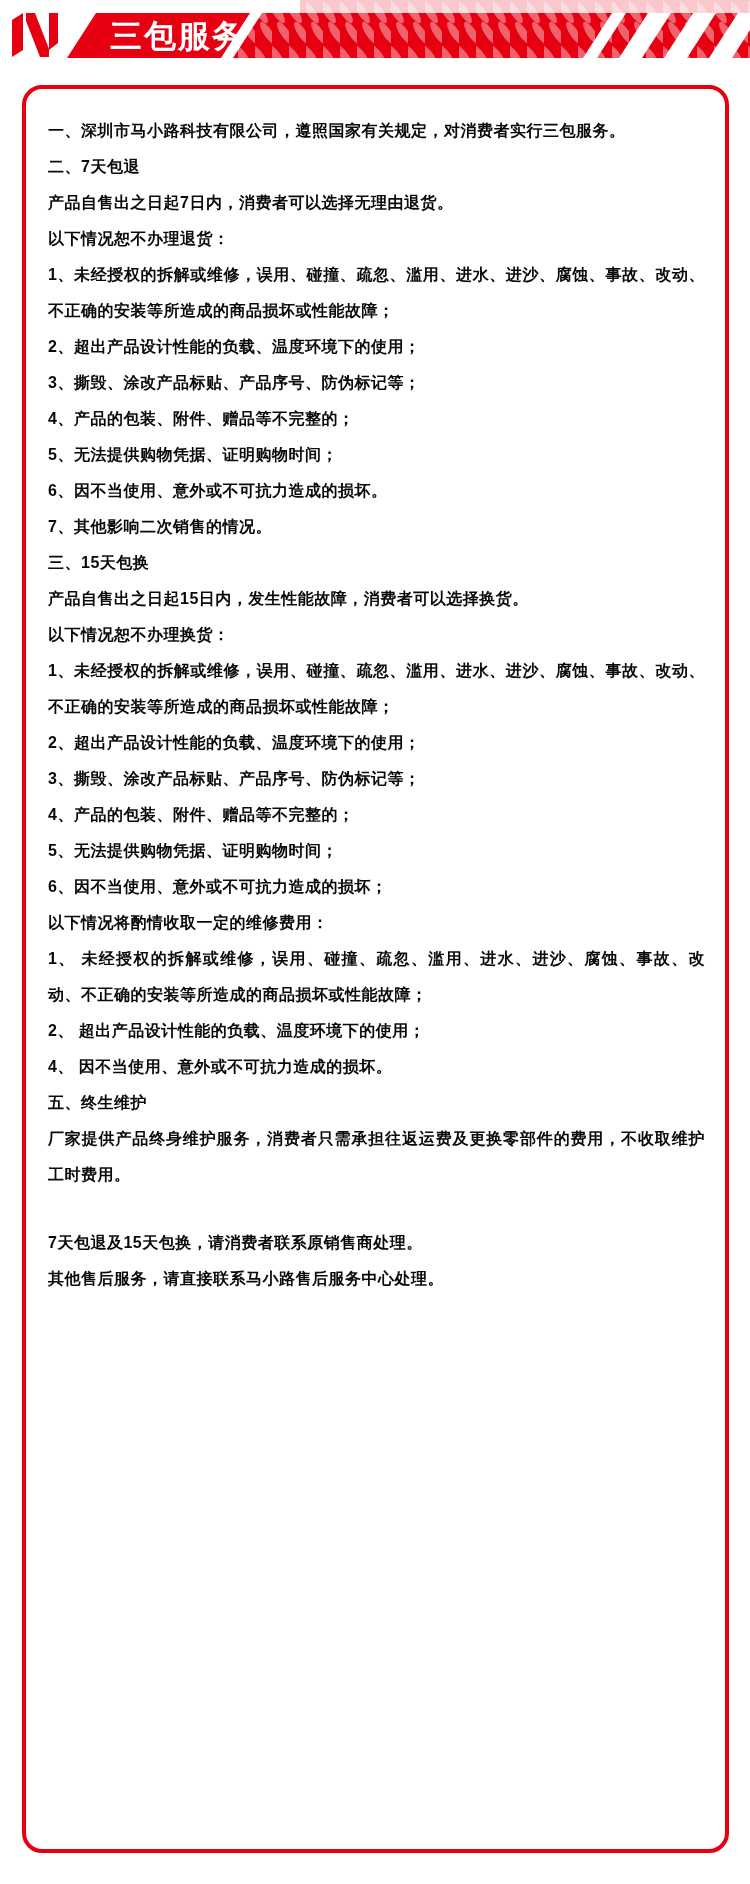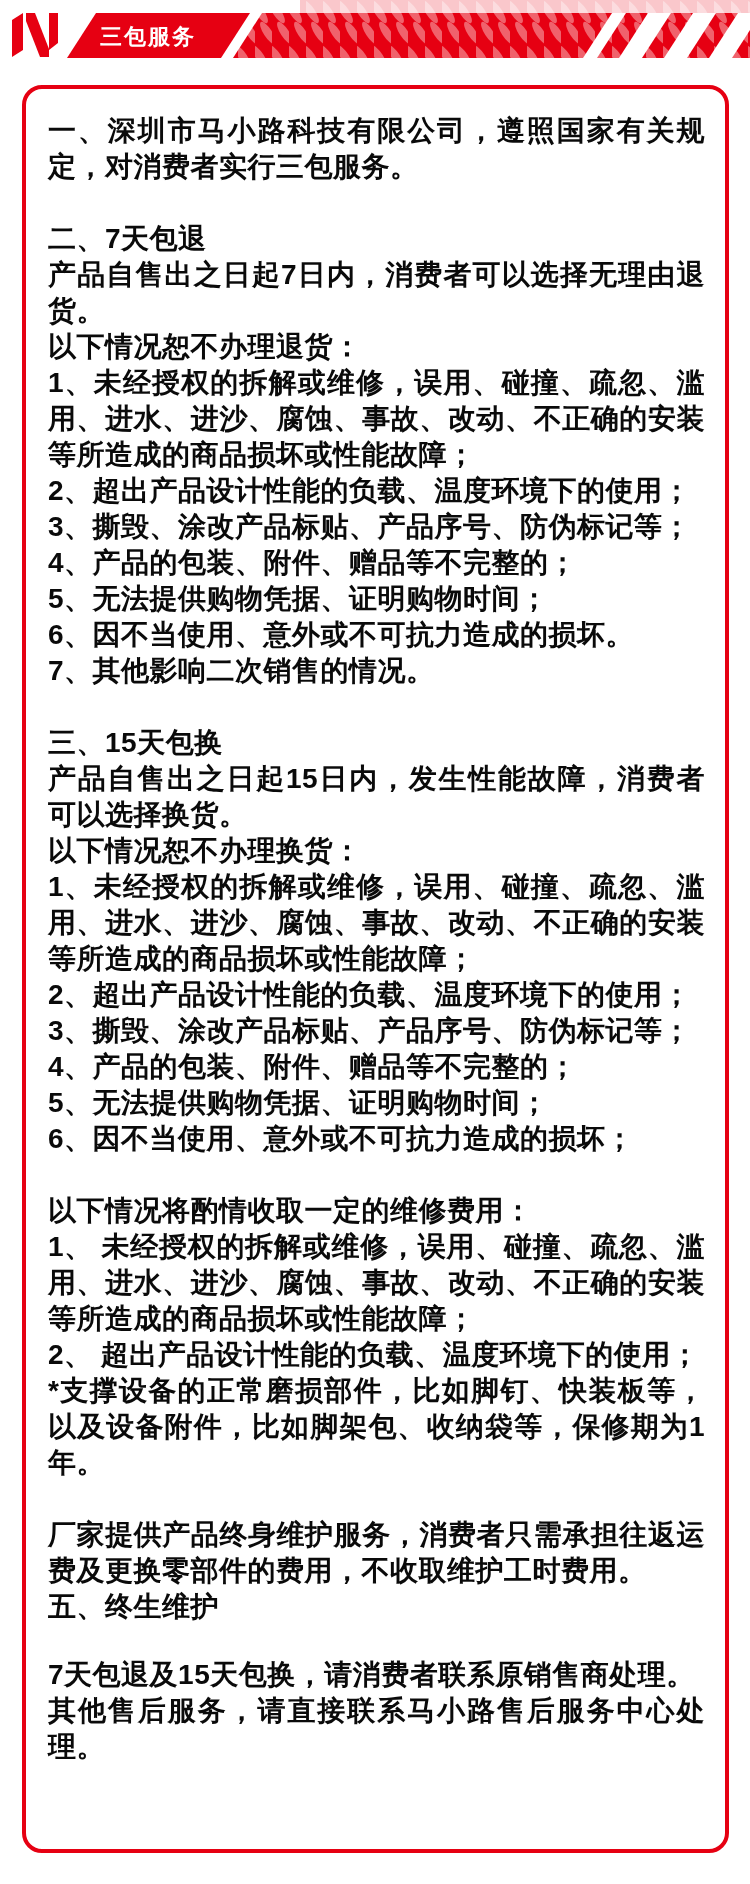--- a/index.html
+++ b/index.html
@@ -22,47 +22,47 @@
     height: 72px;
   }
   .header svg { display: block; }
   .banner-label {
     position: absolute;
     left: 100px;
     top: 15px;
     width: 146px;
     height: 43px;
     line-height: 43px;
-    text-align: left;
+    text-align: right;
     color: #ffffff;
-    font-size: 22px;
+    font-size: 32px;
     font-weight: 700;
     letter-spacing: 2px;
     white-space: nowrap;
   }
   
   .card {
     box-sizing: border-box;
     margin: 13px 21px 30px 22px;
     min-height: 1768px;
     border: 4px solid #e60012;
     border-radius: 20px;
     padding: 24px 20px 40px 22px;
     background: #ffffff;
   }
   .card p.line {
     margin: 0;
-    font-size: 28px;
+    font-size: 16px;
     line-height: 36px;
     font-weight: 700;
     color: #0a0a0a;
     letter-spacing: 0.5px;
     text-align: justify;
   }
-  .section { margin-top: 36px; }
+  .section { }
   .section.first { margin-top: 0; }
   .section.footer-block { margin-top: 32px; }
 </style>
 </head>
 <body>
 
 <div class="page">
 
   <div class="header">
     <svg width="750" height="72" viewBox="0 0 750 72" aria-hidden="true">
@@ -125,26 +125,26 @@
       <p class="line">3、撕毁、涂改产品标贴、产品序号、防伪标记等；</p>
       <p class="line">4、产品的包装、附件、赠品等不完整的；</p>
       <p class="line">5、无法提供购物凭据、证明购物时间；</p>
       <p class="line">6、因不当使用、意外或不可抗力造成的损坏；</p>
     </div>
 
     <div class="section">
       <p class="line">以下情况将酌情收取一定的维修费用：</p>
       <p class="line">1、 未经授权的拆解或维修，误用、碰撞、疏忽、滥用、进水、进沙、腐蚀、事故、改动、不正确的安装等所造成的商品损坏或性能故障；</p>
       <p class="line">2、 超出产品设计性能的负载、温度环境下的使用；</p>
-      <p class="line">*支撑设备的正常磨损部件，比如脚钉、快装板等，以及设备附件，比如脚架包、收纳袋等，保修期为1年。</p>
+      <p class="line">4、 因不当使用、意外或不可抗力造成的损坏。</p>
     </div>
 
     <div class="section">
+      <p class="line">五、终生维护</p>
       <p class="line">厂家提供产品终身维护服务，消费者只需承担往返运费及更换零部件的费用，不收取维护工时费用。</p>
-      <p class="line">五、终生维护</p>
     </div>
 
     <div class="section footer-block">
       <p class="line">7天包退及15天包换，请消费者联系原销售商处理。</p>
       <p class="line">其他售后服务，请直接联系马小路售后服务中心处理。</p>
     </div>
 
   </div>
 </div>
 

